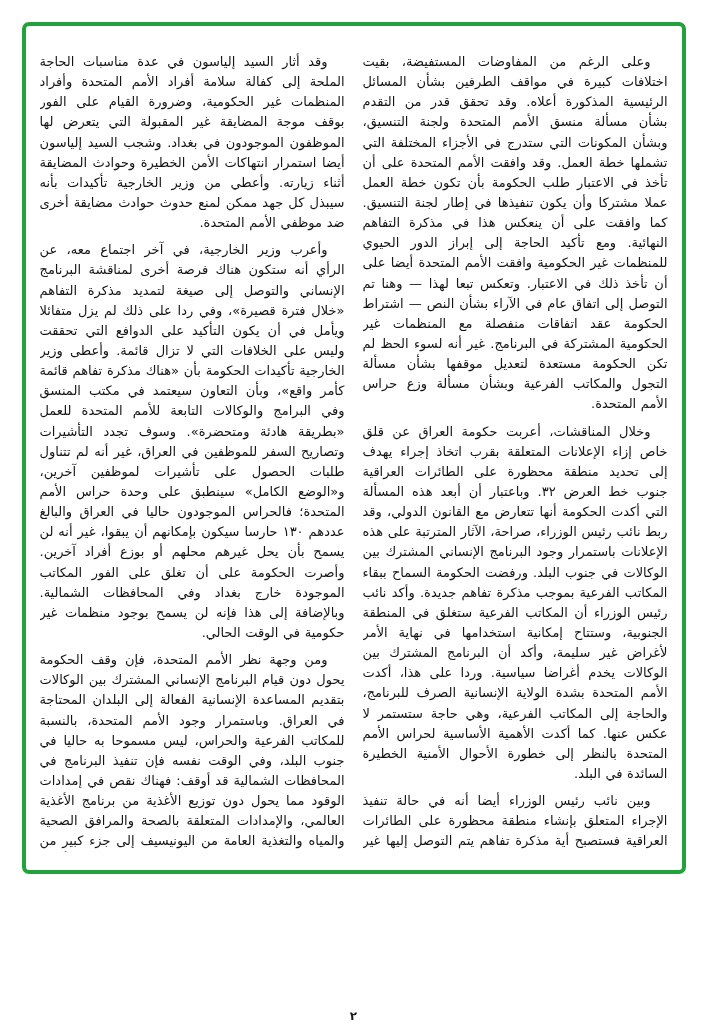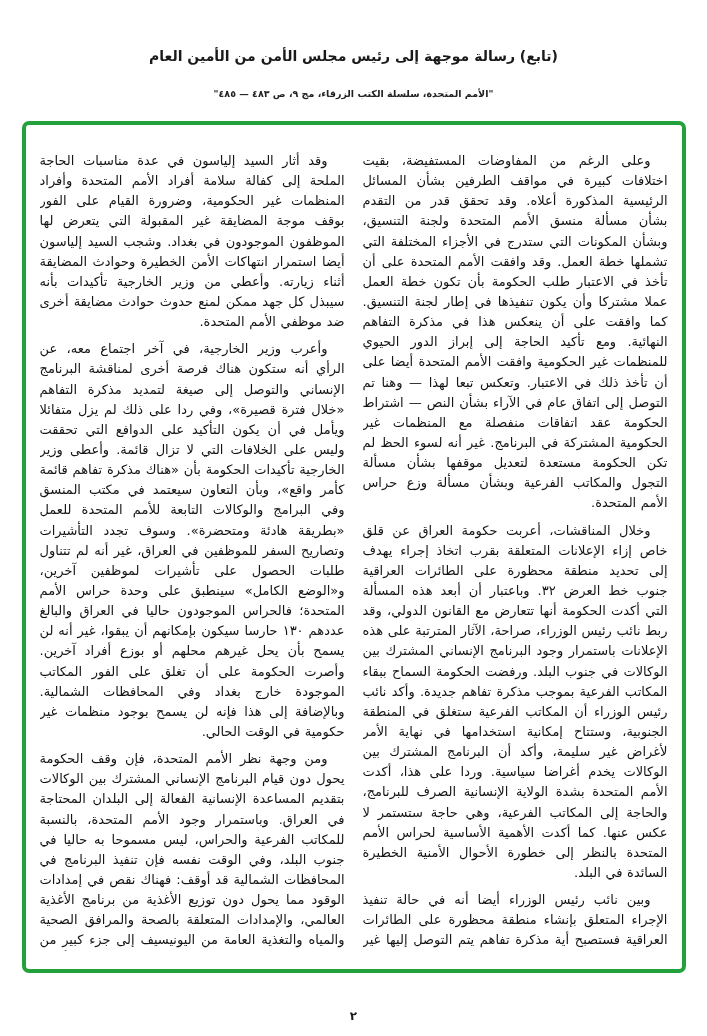--- a/index.html
+++ b/index.html
@@ -78,24 +78,20 @@
     display: inline-block;
     font-size: 12px;
     font-weight: bold;
   }
 </style>
 </head>
 <body>
 
 <div class="page">
 
-  <header class="doc-header">
-    <h1 class="doc-title">(تابع) رسالة موجهة إلى رئيس مجلس الأمن من الأمين العام</h1>
-    <div class="doc-source">"الأمم المتحدة، سلسلة الكتب الزرقاء، مج ٩، ص ٤٨٣ — ٤٨٥"</div>
-  </header>
 
   <div class="content-frame" style="border-color: rgb(35, 161, 58);">
     <div class="columns">
 
       <div class="col">
         <p>وعلى الرغم من المفاوضات المستفيضة، بقيت اختلافات كبيرة في مواقف الطرفين بشأن المسائل الرئيسية المذكورة أعلاه. وقد تحقق قدر من التقدم بشأن مسألة منسق الأمم المتحدة ولجنة التنسيق، وبشأن المكونات التي ستدرج في الأجزاء المختلفة التي تشملها خطة العمل. وقد وافقت الأمم المتحدة على أن تأخذ في الاعتبار طلب الحكومة بأن تكون خطة العمل عملا مشتركا وأن يكون تنفيذها في إطار لجنة التنسيق. كما وافقت على أن ينعكس هذا في مذكرة التفاهم النهائية. ومع تأكيد الحاجة إلى إبراز الدور الحيوي للمنظمات غير الحكومية وافقت الأمم المتحدة أيضا على أن تأخذ ذلك في الاعتبار. وتعكس تبعا لهذا — وهنا تم التوصل إلى اتفاق عام في الآراء بشأن النص — اشتراط الحكومة عقد اتفاقات منفصلة مع المنظمات غير الحكومية المشتركة في البرنامج. غير أنه لسوء الحظ لم تكن الحكومة مستعدة لتعديل موقفها بشأن مسألة التجول والمكاتب الفرعية وبشأن مسألة وزع حراس الأمم المتحدة.</p>
         <p>وخلال المناقشات، أعربت حكومة العراق عن قلق خاص إزاء الإعلانات المتعلقة بقرب اتخاذ إجراء يهدف إلى تحديد منطقة محظورة على الطائرات العراقية جنوب خط العرض ٣٢. وباعتبار أن أبعد هذه المسألة التي أكدت الحكومة أنها تتعارض مع القانون الدولي، وقد ربط نائب رئيس الوزراء، صراحة، الآثار المترتبة على هذه الإعلانات باستمرار وجود البرنامج الإنساني المشترك بين الوكالات في جنوب البلد. ورفضت الحكومة السماح ببقاء المكاتب الفرعية بموجب مذكرة تفاهم جديدة. وأكد نائب رئيس الوزراء أن المكاتب الفرعية ستغلق في المنطقة الجنوبية، وستتاح إمكانية استخدامها في نهاية الأمر لأغراض غير سليمة، وأكد أن البرنامج المشترك بين الوكالات يخدم أغراضا سياسية. وردا على هذا، أكدت الأمم المتحدة بشدة الولاية الإنسانية الصرف للبرنامج، والحاجة إلى المكاتب الفرعية، وهي حاجة ستستمر لا عكس عنها. كما أكدت الأهمية الأساسية لحراس الأمم المتحدة بالنظر إلى خطورة الأحوال الأمنية الخطيرة السائدة في البلد.</p>
         <p>وبين نائب رئيس الوزراء أيضا أنه في حالة تنفيذ الإجراء المتعلق بإنشاء منطقة محظورة على الطائرات العراقية فستصبح أية مذكرة تفاهم يتم التوصل إليها غير قابلة للتطبيق. كما أن وجود حراس الأمم المتحدة في العراق سيصبح غير مقبول. وبالإضافة إلى هذا، اقترح نائب رئيس الوزراء أن يسحب في أقرب وقت ممكن أي أفراد لا يعملون في الأنشطة الإنسانية ولا يزالون في الوقت الحاضر وذلك لضمان سلامتهم بالنظر إلى إمكان قيام مظاهرات في منطقة البصرة. واتخذت بعد ذلك، بموافقتي، خطوات كي يستدعى إلى بغداد بصفة شبانية من حراس الأمم المتحدة وموظف واحد تابع لليونيسيف لا يزالون في البصرة. وفي ١٩ آب/أغسطس، تلقى السيد إلياسون دعوة لزيارة الأهوار الجنوبية. وقد أذن له بالمضي في تلك الزيارة</p>
       </div>
 

